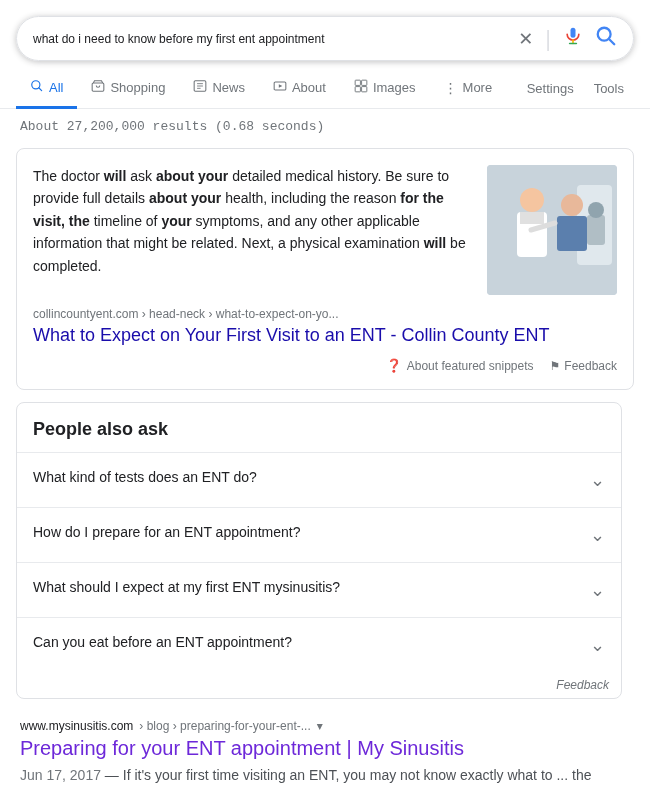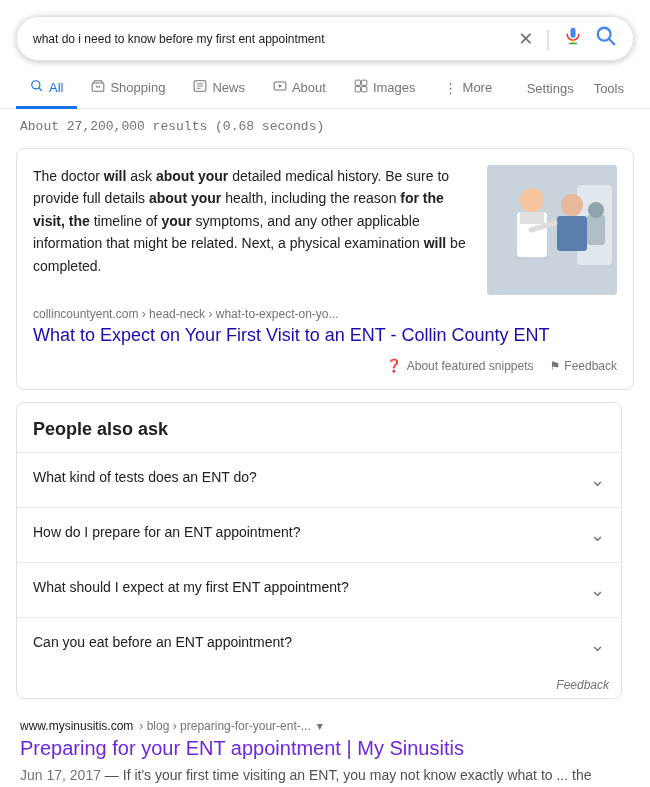--- a/index.html
+++ b/index.html
@@ -358,21 +358,21 @@
 
   <div class="paa-item">
     <span class="paa-question">What kind of tests does an ENT do?</span>
     <span class="paa-chevron">⌄</span>
   </div>
   <div class="paa-item">
     <span class="paa-question">How do I prepare for an ENT appointment?</span>
     <span class="paa-chevron">⌄</span>
   </div>
   <div class="paa-item">
-    <span class="paa-question">What should I expect at my first ENT appointment?</span>
+    <span class="paa-question">What should I expect at my first ENT mysinusitis?</span>
     <span class="paa-chevron">⌄</span>
   </div>
   <div class="paa-item">
     <span class="paa-question">Can you eat before an ENT appointment?</span>
     <span class="paa-chevron">⌄</span>
   </div>
 
   <div class="paa-footer">
     <span class="paa-feedback">Feedback</span>
   </div>

